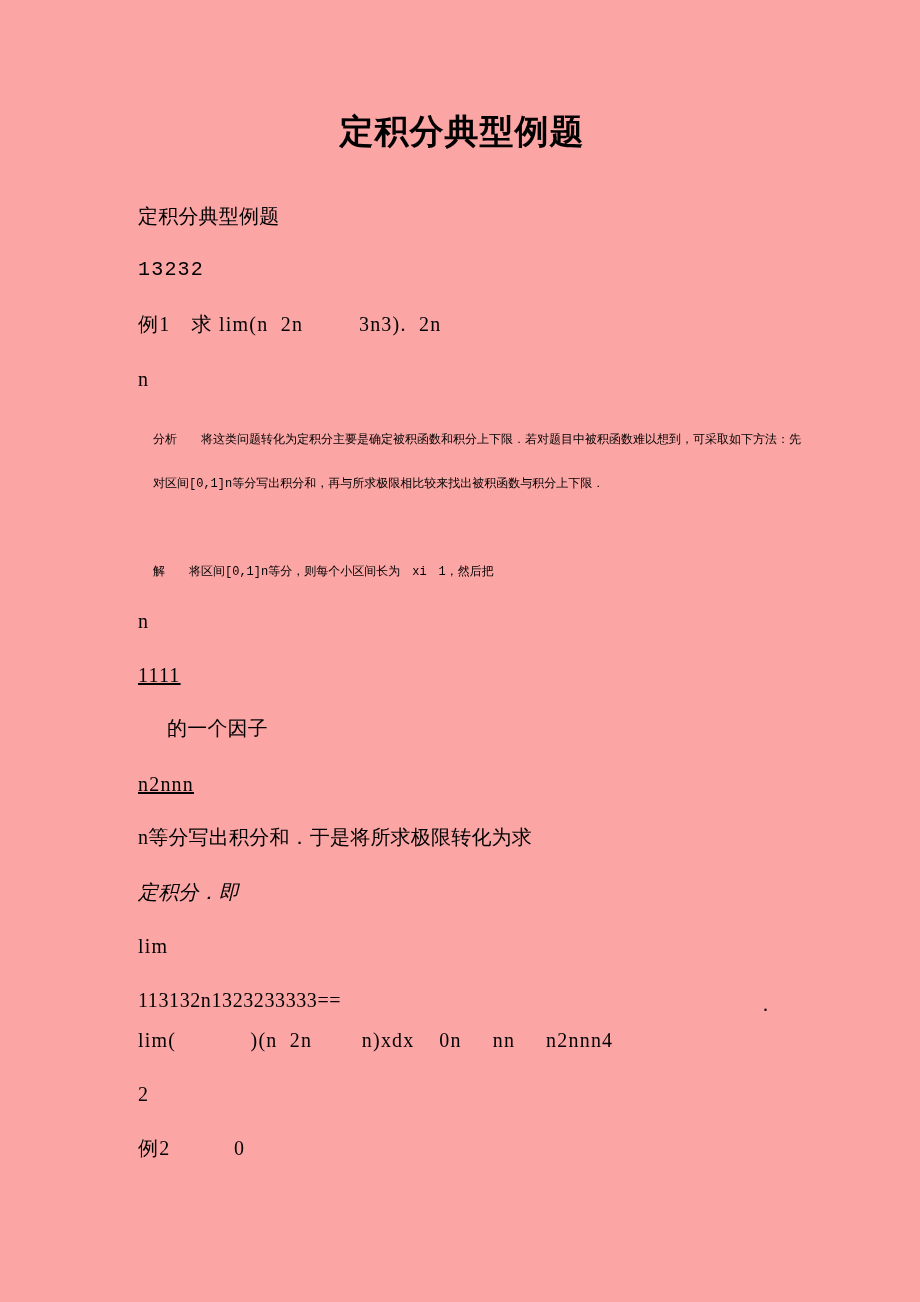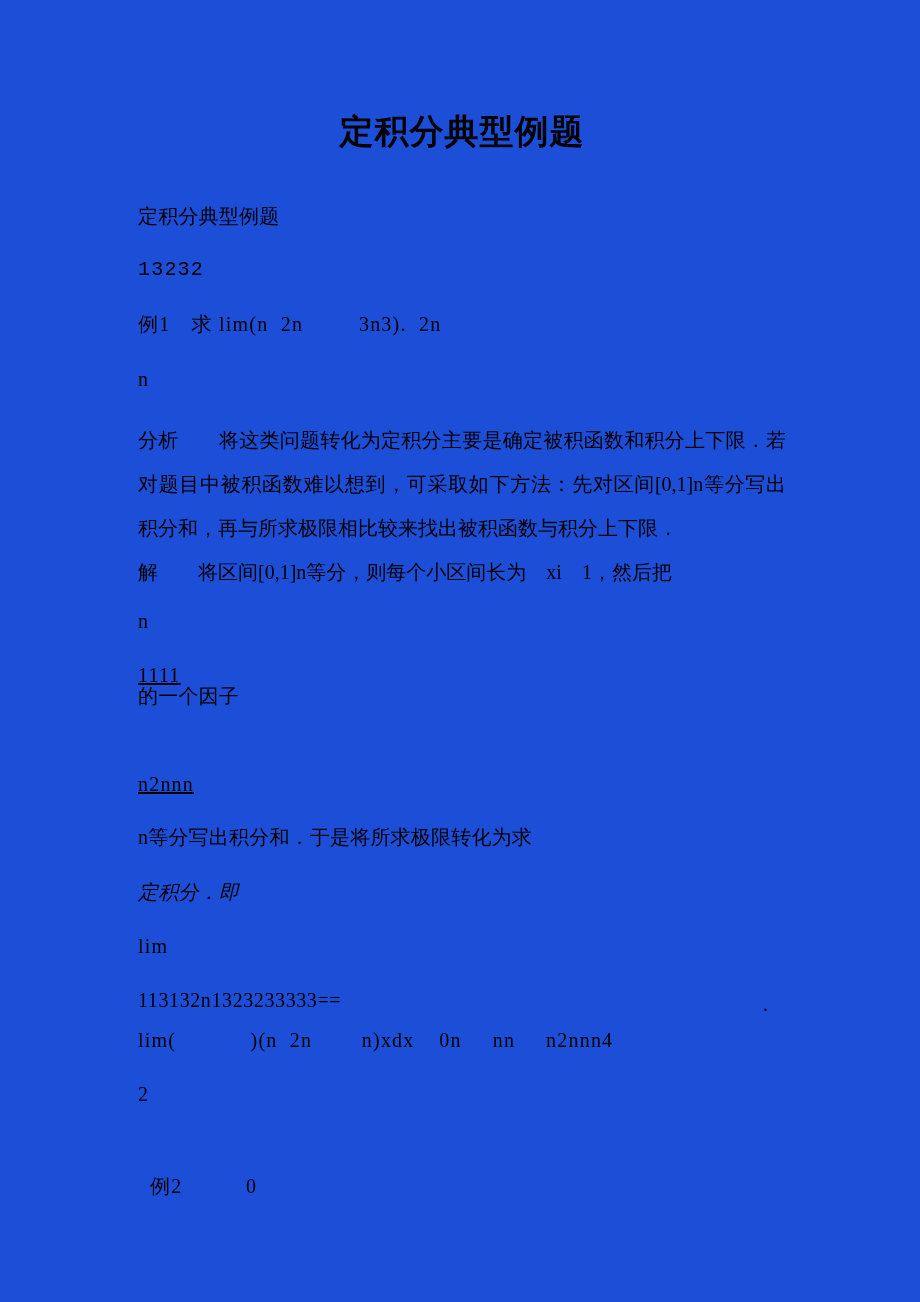--- a/index.html
+++ b/index.html
@@ -13,21 +13,21 @@
     height: 1302px;
     position: relative;
     overflow: hidden;
     font-family: "Liberation Serif", "DejaVu Serif", serif;
     color: #000000;
     -webkit-font-smoothing: antialiased;
   }
   .page {
     position: absolute;
     inset: 0;
-    background: #1d4ed8;
+    background: #fca5a5;
   }
   .content {
     position: absolute;
     left: 138px;
     top: 0;
     width: 648px;
   }
 
   
   .doc-title {
@@ -48,26 +48,27 @@
   .line {
     position: absolute;
     left: 0;
     font-size: 20px;
     line-height: 28px;
     white-space: pre;
     letter-spacing: 0.2px;
   }
   .para {
     position: absolute;
-    left: 0;
+    left: 15px;
     width: 648px;
-    font-size: 20px;
+    font-size: 12px;
     line-height: 44px;
     text-align: justify;
     text-justify: inter-ideograph;
+    font-family: Liberation Mono, monospace;
   }
 
   
   .mono {
     font-family: "Liberation Serif", "DejaVu Serif", serif;
     letter-spacing: 1.2px;
   }
   .dense {
     letter-spacing: 0.6px;
   }
@@ -94,34 +95,34 @@
     <div class="line mono" style="top:365px;">n</div>
 
     <div class="para" style="top:418px;">分析　　将这类问题转化为定积分主要是确定被积函数和积分上下限．若对题目中被积函数难以想到，可采取如下方法：先对区间[0,1]n等分写出积分和，再与所求极限相比较来找出被积函数与积分上下限．</div>
 
     <div class="para" style="top:550px;">解　　将区间[0,1]n等分，则每个小区间长为　xi　1，然后把</div>
 
     <div class="line mono" style="top:607px;">n</div>
 
     <div class="line mono" style="top:661px;text-decoration:underline;">1111</div>
 
-    <div class="line" style="top:682px;">的一个因子</div>
+    <div class="line" style="top:714px;margin-left:29px;">的一个因子</div>
 
     <div class="line mono" style="top:770px;text-decoration:underline;">n2nnn</div>
 
     <div class="line" style="top:823px;">n等分写出积分和．于是将所求极限转化为求</div>
 
     <div class="line" style="top:878px;font-style:italic;">定积分．即</div>
 
     <div class="line mono" style="top:932px;">lim</div>
 
     <div class="line mono dense" style="top:986px;">113132n1323233333==</div>
 
     <div class="stray-dot mono" style="left:625px; top:990px;">.</div>
 
     <div class="line mono" style="top:1026px;">lim(            )(n  2n        n)xdx    0n     nn     n2nnn4</div>
 
     <div class="line mono" style="top:1080px;">2</div>
 
-    <div class="line mono" style="top:1172px;margin-left:12px;">例2　　　0</div>
+    <div class="line mono" style="top:1134px;">例2　　　0</div>
 
   </div>
 </div>
 
 </body></html>

